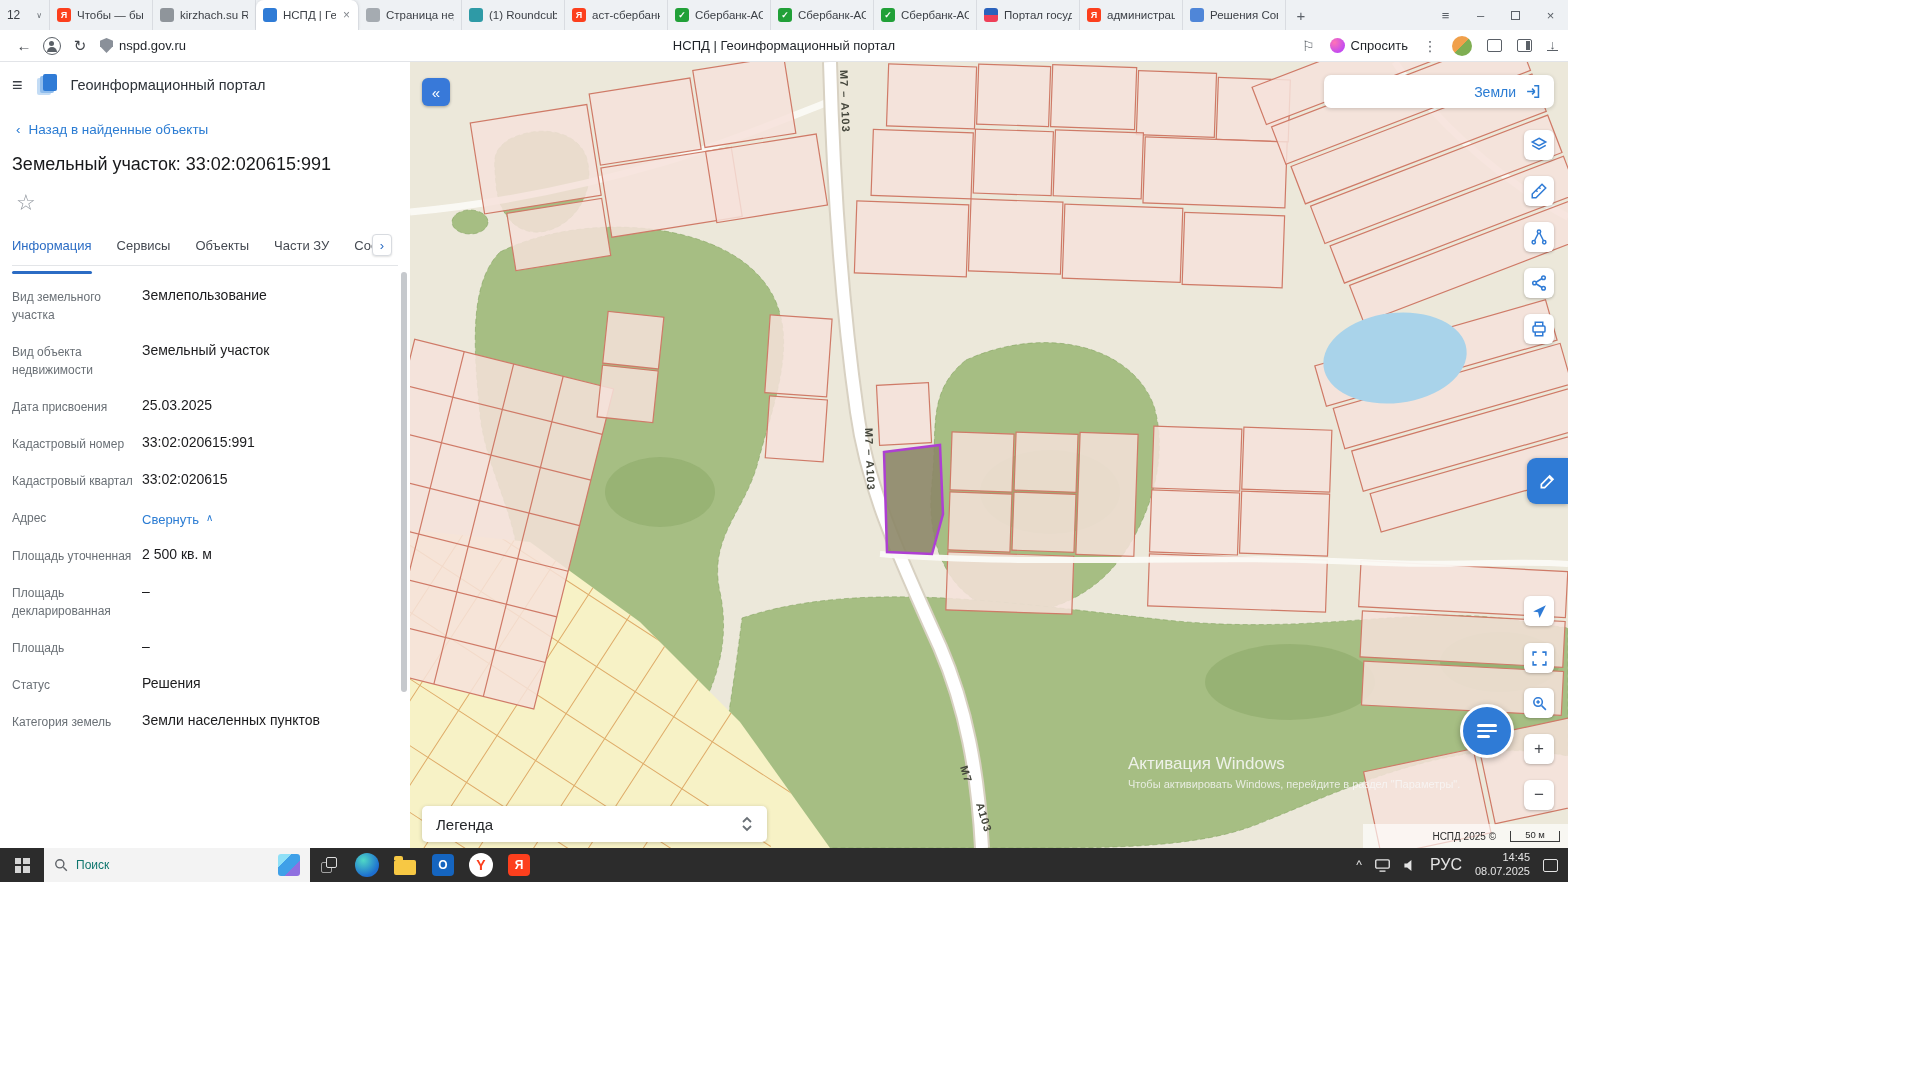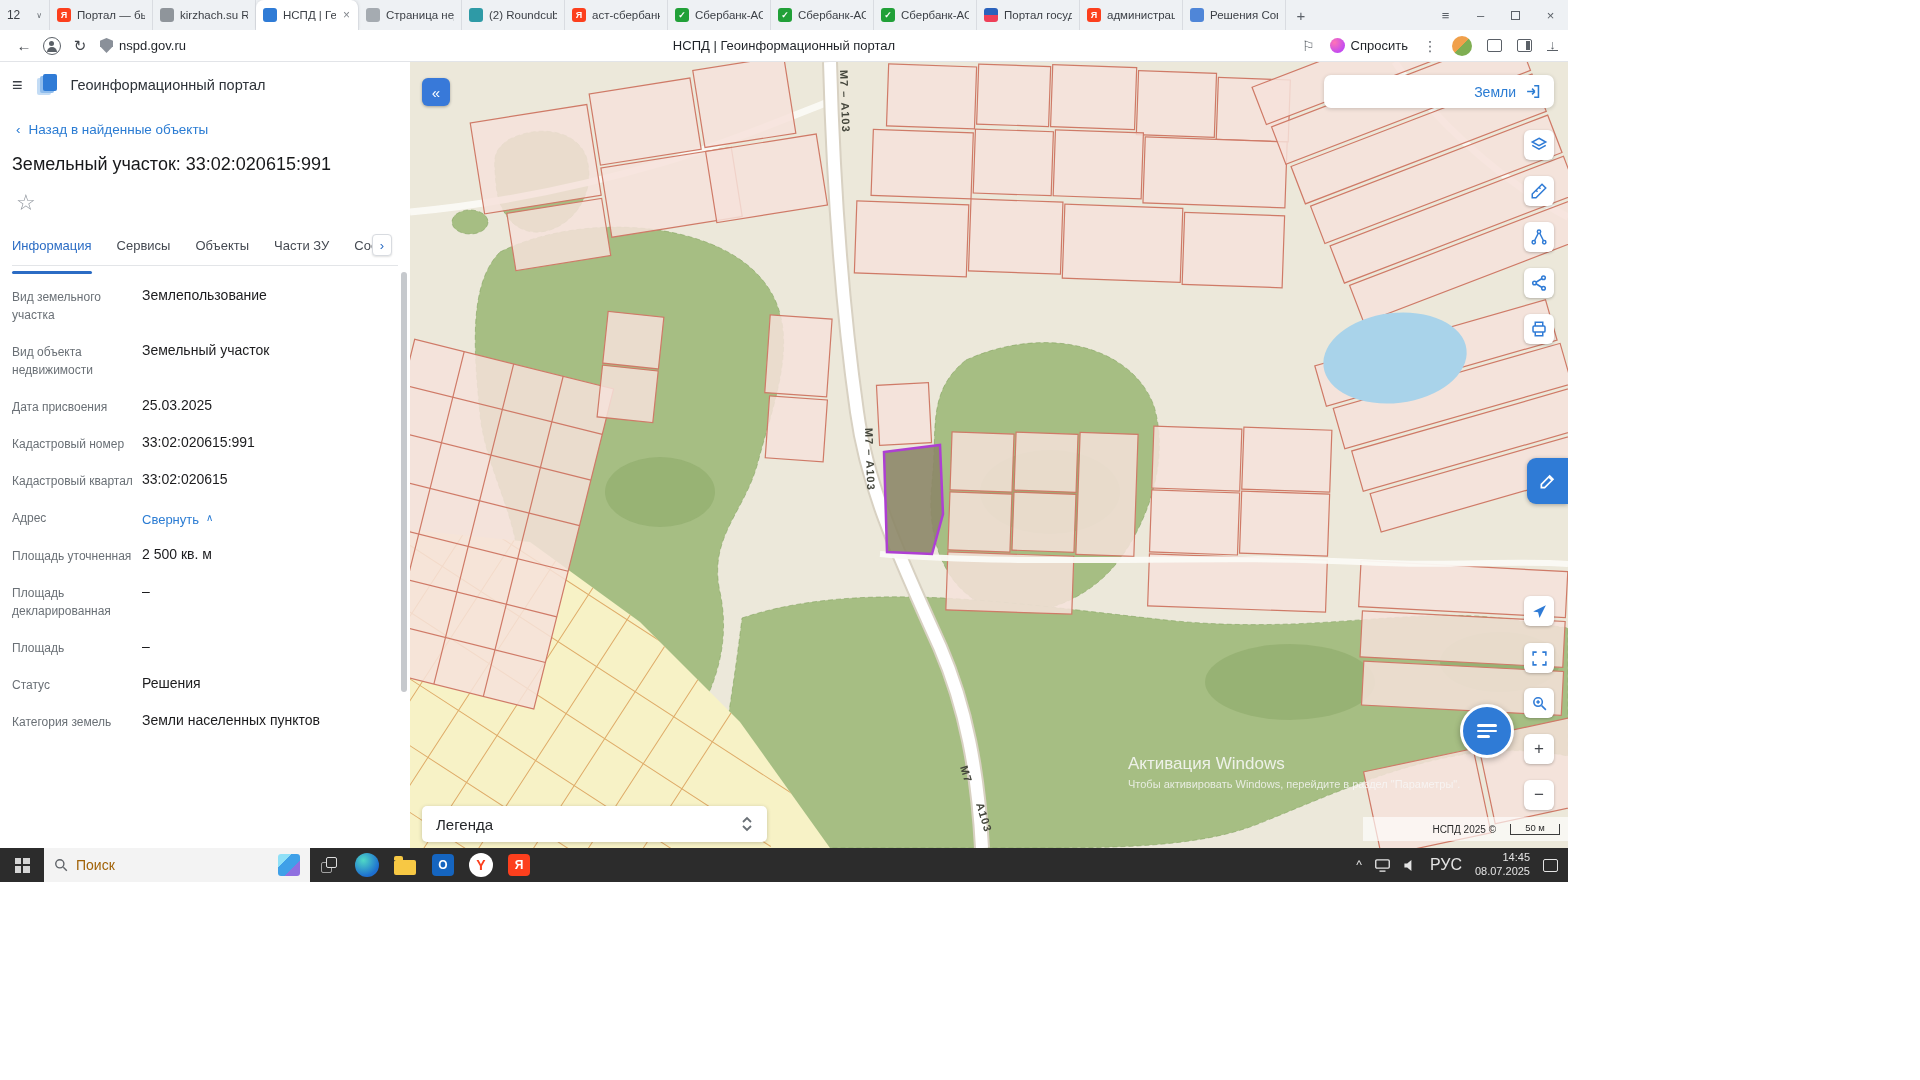--- a/index.html
+++ b/index.html
@@ -72,29 +72,29 @@
   .blue-side-btn{position:absolute;right:0;top:396px;width:41px;height:46px;background:#2f7bd6;border-radius:9px 0 0 9px;box-shadow:0 1px 4px rgba(0,0,0,.3);display:flex;align-items:center;justify-content:center;cursor:pointer}
   .chat-fab{position:absolute;left:1050px;top:642px;width:54px;height:54px;border-radius:50%;background:#2f7bd6;border:3px solid #fff;box-shadow:0 2px 6px rgba(0,0,0,.3);display:flex;flex-direction:column;align-items:center;justify-content:center;gap:3px;cursor:pointer}
   .chat-fab i{display:block;width:20px;height:2.5px;background:#fff;border-radius:2px}
   .chat-fab i:nth-child(3){width:13px;align-self:flex-start;margin-left:14px}
   .legend-bar{position:absolute;left:12px;top:744px;width:345px;height:36px;background:#fff;border-radius:5px;box-shadow:0 1px 4px rgba(0,0,0,.2);display:flex;align-items:center;padding:0 14px;cursor:pointer}
   .legend-bar span{font-size:15px;color:#26282b}
   .legend-chevrons{margin-left:auto;color:#6a7076}
   .watermark{position:absolute;left:718px;top:692px;color:rgba(250,250,250,.85);pointer-events:none}
   .watermark .w1{font-size:17px}
   .watermark .w2{font-size:11px;margin-top:4px;color:rgba(248,248,248,.8)}
-  .attr-strip{position:absolute;right:0;bottom:7px;height:15px;width:205px;background:rgba(255,255,255,.65);display:flex;align-items:center;justify-content:flex-end;gap:14px;padding:12px 8px;font-size:10px;color:#2c2c2c}
+  .attr-strip{position:absolute;right:0;bottom:0;height:15px;width:205px;background:rgba(255,255,255,.65);display:flex;align-items:center;justify-content:flex-end;gap:14px;padding:12px 8px;font-size:10px;color:#2c2c2c}
   .scale{width:50px;text-align:center;font-size:9.5px;line-height:8px;border-bottom:1.5px solid #3c3c3c;border-left:1.5px solid #3c3c3c;border-right:1.5px solid #3c3c3c;height:11px}
   
   .taskbar{position:absolute;left:0;top:848px;width:1568px;height:34px;background:#2c2c2c;display:flex;align-items:center}
   .tb-start{width:44px;height:34px;display:flex;align-items:center;justify-content:center;cursor:pointer}
   .winlogo{width:15px;height:15px;display:grid;grid-template-columns:1fr 1fr;grid-template-rows:1fr 1fr;gap:1.5px}
   .winlogo i{background:#d6d6d6}
   .tb-search{width:266px;height:34px;background:#f3f3f3;display:flex;align-items:center;gap:8px;padding:0 10px;cursor:text}
-  .tb-search span{font-size:14px;color:#a16207}
+  .tb-search span{font-size:12px;color:#0f766e}
   .tb-highlight{margin-left:auto;width:22px;height:22px;border-radius:3px;background:linear-gradient(135deg,#8fe0f7 0 30%,#3fa0e8 30% 65%,#8f6fe0 65%)}
   .tb-ico{width:38px;height:34px;display:flex;align-items:center;justify-content:center;cursor:pointer}
   .taskview{width:16px;height:16px;position:relative}
   .taskview i{position:absolute;border:1.5px solid #dedede;border-radius:2px;width:11px;height:11px}
   .taskview i:nth-child(1){left:0;bottom:0;opacity:.65}
   .taskview i:nth-child(2){right:0;top:0;background:#2c2c2c}
   .edge-orb{width:24px;height:24px;border-radius:50%;background:radial-gradient(circle at 35% 30%,#4fd8c6,#1d6fd0 70%)}
   .folder{width:22px;height:15px;background:#f7c844;border-radius:2px;position:relative;margin-top:4px}
   .folder:before{content:'';position:absolute;top:-4px;left:0;width:9px;height:4px;background:#f7c844;border-radius:2px 2px 0 0}
   .blue-tile{width:22px;height:22px;border-radius:4px;background:#1565c0;color:#fff;font-size:12px;font-weight:bold;display:flex;align-items:center;justify-content:center}
@@ -111,41 +111,41 @@
 <body>
 
 <div class="tabstrip">
   <div class="tab-counter">
     <span>12</span>
       <span style="font-size:8px;color:#6a7076">∨</span>
   </div>
   <div id="tabs-wrap" style="display:flex">
       <div class="tab">
     <span class="fav" style="background: rgb(252, 63, 29);">Я</span>
-    <span class="tab-label">Портал — бы</span>
+    <span class="tab-label">Чтобы — бы</span>
 
   </div>
       <div class="tab">
     <span class="fav" style="background: rgb(143, 149, 155);"></span>
     <span class="tab-label">kirzhach.su Re</span>
 
   </div>
       <div class="tab active">
     <span class="fav" style="background: rgb(47, 123, 214);"></span>
     <span class="tab-label">НСПД | Гео</span>
     <span class="tab-close">×</span>
   </div>
       <div class="tab">
     <span class="fav" style="background: rgb(165, 171, 177);"></span>
     <span class="tab-label">Страница нед</span>
 
   </div>
       <div class="tab">
     <span class="fav" style="background: rgb(46, 154, 166);"></span>
-    <span class="tab-label">(2) Roundcub</span>
+    <span class="tab-label">(1) Roundcub</span>
 
   </div>
       <div class="tab">
     <span class="fav" style="background: rgb(252, 63, 29);">Я</span>
     <span class="tab-label">аст-сбербанк</span>
 
   </div>
       <div class="tab">
     <span class="fav" style="background: rgb(33, 160, 56);">✓</span>
     <span class="tab-label">Сбербанк-АС</span>

